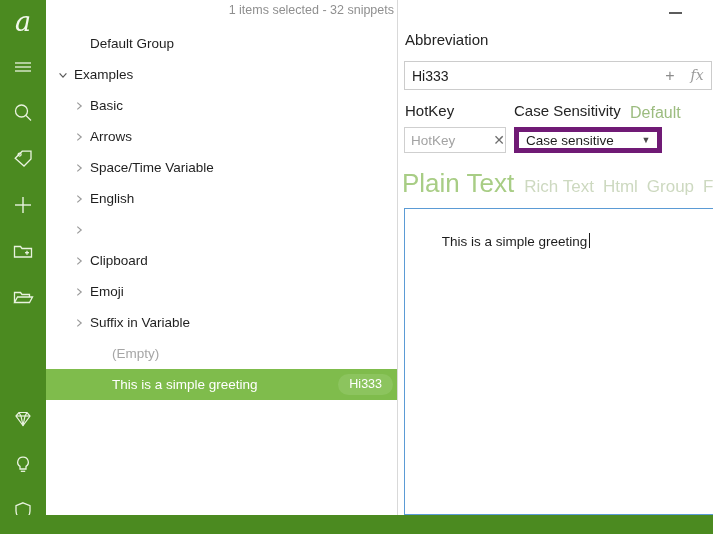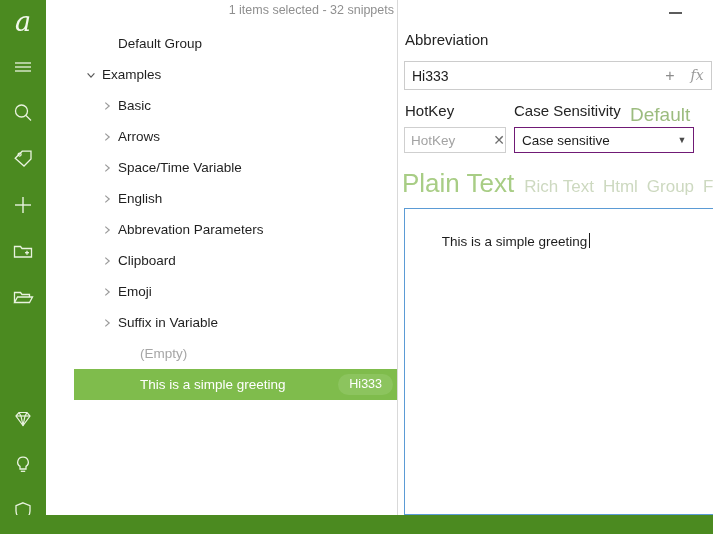--- a/index.html
+++ b/index.html
@@ -49,21 +49,20 @@
   #tree-status {
     position: absolute; right: 3px; top: 3px;
     font-size: 12.5px;
     color: #8f8f8f;
     white-space: nowrap;
   }
   #tree-list {
     position: absolute; left: 0; top: 28px; right: 0;
     font-size: 13.5px;
     color: #1f1f1f;
-    padding-left: 28px;
   }
   .tree-row {
     position: relative;
     height: 31px;
     display: flex; align-items: center;
     padding-left: 6px;
     white-space: nowrap;
   }
   .tw { width: 22px; flex: 0 0 22px; display: flex; align-items: center; justify-content: center; }
   .tw svg { display:block; }
@@ -140,21 +139,21 @@
     font-family: "DejaVu Serif", serif;
     font-style: italic;
     font-size: 14px;
     line-height: 27px;
   }
 
   #hotkey-label { position: absolute; left: 7px; top: 102px; }
   #case-label   { position: absolute; left: 116px; top: 102px; }
   #case-default {
     position: absolute; left: 232px; top: 104px;
-    font-size: 19px;
+    font-size: 16px;
     color: #9cbc7f;
   }
 
   #hotkey-field {
     position: absolute; left: 6px; top: 127px;
     width: 102px; height: 26px;
     border: 1px solid #cfcfcf;
     background: #ffffff;
     display: flex; align-items: center;
   }
@@ -170,22 +169,22 @@
   }
   #hotkey-input::placeholder { color: #a3a3a3; }
   #hotkey-clear {
     width: 24px; text-align: center;
     color: #6e6e6e; font-size: 14px;
     line-height: 24px; cursor: pointer;
   }
 
   #case-select {
     position: absolute; left: 116px; top: 127px;
-    width: 180px; height: 26px;
-    border: 1px solid #701a75;
+    width: 148px; height: 26px;
+    border: 5px solid #701a75;
     background: #ffffff;
     display: flex; align-items: center;
   }
   #case-value {
     flex: 1 1 auto;
     font-size: 13.5px;
     color: #1d1d1d;
     padding-left: 7px;
     white-space: nowrap; overflow: hidden;
   }
@@ -367,21 +366,20 @@
             </svg>
           </span>
           <span class="tree-label">English</span>
         </div>
         <div class="tree-row indent-1">
           <span class="tw">
             <svg width="12" height="12" viewBox="0 0 12 12" fill="none" stroke="#9a9a9a" stroke-width="1.2">
               <polyline points="4.3,2.6 8.2,6 4.3,9.4"></polyline>
             </svg>
           </span>
-          <span class="tree-label">Abbrevation Parameters</span>
         </div>
         <div class="tree-row indent-1">
           <span class="tw">
             <svg width="12" height="12" viewBox="0 0 12 12" fill="none" stroke="#9a9a9a" stroke-width="1.2">
               <polyline points="4.3,2.6 8.2,6 4.3,9.4"></polyline>
             </svg>
           </span>
           <span class="tree-label">Clipboard</span>
         </div>
         <div class="tree-row indent-1">

